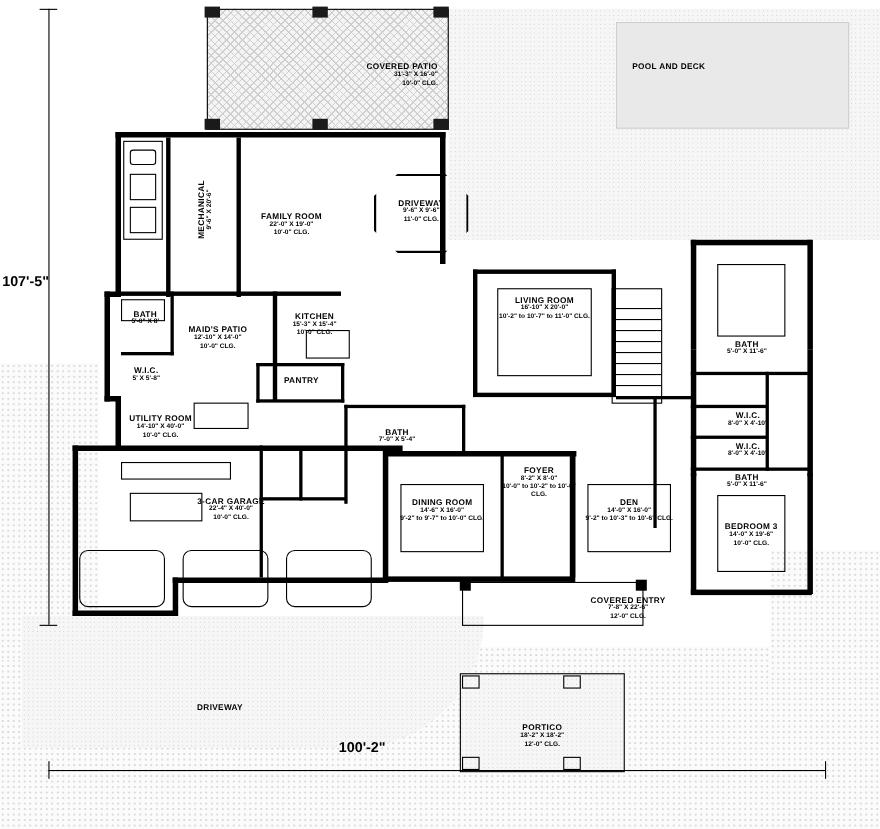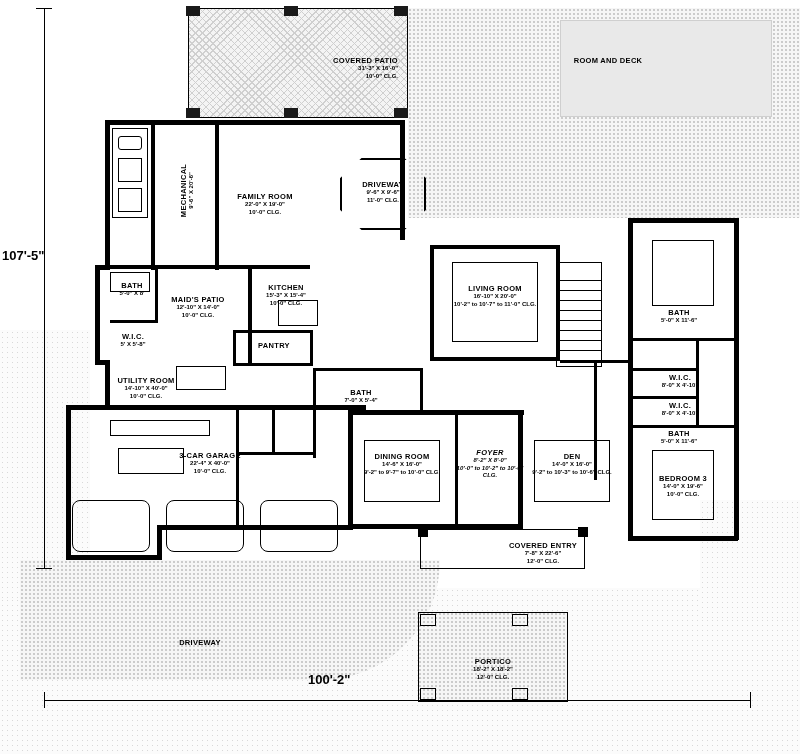--- a/index.html
+++ b/index.html
@@ -164,21 +164,21 @@
   <div class="hline" style="left:36px;top:8px;width:16px;"></div>
   <div class="hline" style="left:36px;top:568px;width:16px;"></div>
   <div class="dim lbl-big" style="left:2px;top:248px;">107'-5"</div>
 
   <div class="dimline" style="left:44px;top:700px;width:706px;height:1px;"></div>
   <div class="tick" style="left:44px;top:692px;height:16px;"></div>
   <div class="tick" style="left:750px;top:692px;height:16px;"></div>
   <div class="dim lbl-big" style="left:308px;top:672px;">100'-2"</div>
 
   <div class="rm" style="left:498px;top:56px;width:220px;">
-    <div class="t lbl-t">ROOM AND DECK</div>
+    <div class="t lbl-t">POOL AND DECK</div>
   </div>
 
   <div class="rm" style="left:120px;top:638px;width:160px;">
     <div class="t lbl-t">DRIVEWAY</div>
   </div>
 
   <div class="rm" style="left:198px;top:56px;width:200px;text-align:right;">
     <div class="t lbl-t">COVERED PATIO</div>
     <div class="d lbl-d">31'-3" X 16'-0"</div>
     <div class="d lbl-d">10'-0" CLG.</div>
@@ -194,21 +194,21 @@
     <div class="t lbl-t">MECHANICAL</div>
     <div class="d lbl-d">9'-6" X 20'-6"</div>
   </div>
 
   <div class="rm" style="left:343px;top:180px;width:80px;">
     <div class="t lbl-t">DRIVEWAY</div>
     <div class="d lbl-d">9'-6" X 9'-6"</div>
     <div class="d lbl-d">11'-0" CLG.</div>
   </div>
 
-  <div class="rm" style="left:420px;top:284px;width:150px;">
+  <div class="rm" style="left:420px;top:268px;width:150px;">
     <div class="t lbl-t">LIVING ROOM</div>
     <div class="d lbl-d">16'-10" X 20'-0"</div>
     <div class="d lbl-d">10'-2" to 10'-7" to 11'-0" CLG.</div>
   </div>
 
 
   <div class="rm" style="left:104px;top:281px;width:56px;">
     <div class="t lbl-t">BATH</div>
     <div class="d lbl-d">5'-0" X 8'</div>
   </div>
@@ -258,21 +258,21 @@
   <div class="rm" style="left:640px;top:401px;width:80px;">
     <div class="t lbl-t">W.I.C.</div>
     <div class="d lbl-d">8'-0" X 4'-10"</div>
   </div>
 
   <div class="rm" style="left:640px;top:429px;width:78px;">
     <div class="t lbl-t">BATH</div>
     <div class="d lbl-d">5'-0" X 11'-6"</div>
   </div>
 
-  <div class="rm" style="left:451px;top:448px;width:78px;font-style:italic;">
+  <div class="rm" style="left:451px;top:423px;width:78px;">
     <div class="t lbl-t">FOYER</div>
     <div class="d lbl-d">8'-2" X 8'-0"</div>
     <div class="d lbl-d">10'-0" to 10'-2" to 10'-0" CLG.</div>
   </div>
 
   <div class="rm" style="left:140px;top:451px;width:140px;">
     <div class="t lbl-t">3-CAR GARAGE</div>
     <div class="d lbl-d">22'-4" X 40'-0"</div>
     <div class="d lbl-d">10'-0" CLG.</div>
   </div>
@@ -288,21 +288,21 @@
     <div class="d lbl-d">14'-6" X 16'-0"</div>
     <div class="d lbl-d">9'-2" to 9'-7" to 10'-0" CLG.</div>
   </div>
 
   <div class="rm" style="left:622px;top:474px;width:122px;">
     <div class="t lbl-t">BEDROOM 3</div>
     <div class="d lbl-d">14'-0" X 19'-6"</div>
     <div class="d lbl-d">10'-0" CLG.</div>
   </div>
 
-  <div class="rm" style="left:416px;top:541px;width:166px;padding-left:44px;">
+  <div class="rm" style="left:444px;top:541px;width:166px;padding-left:44px;">
     <div class="t lbl-t">COVERED ENTRY</div>
     <div class="d lbl-d">7'-8" X 22'-6"</div>
     <div class="d lbl-d">12'-0" CLG.</div>
   </div>
 
   <div class="rm" style="left:418px;top:657px;width:150px;">
     <div class="t lbl-t">PORTICO</div>
     <div class="d lbl-d">18'-2" X 18'-2"</div>
     <div class="d lbl-d">12'-0" CLG.</div>
   </div>

